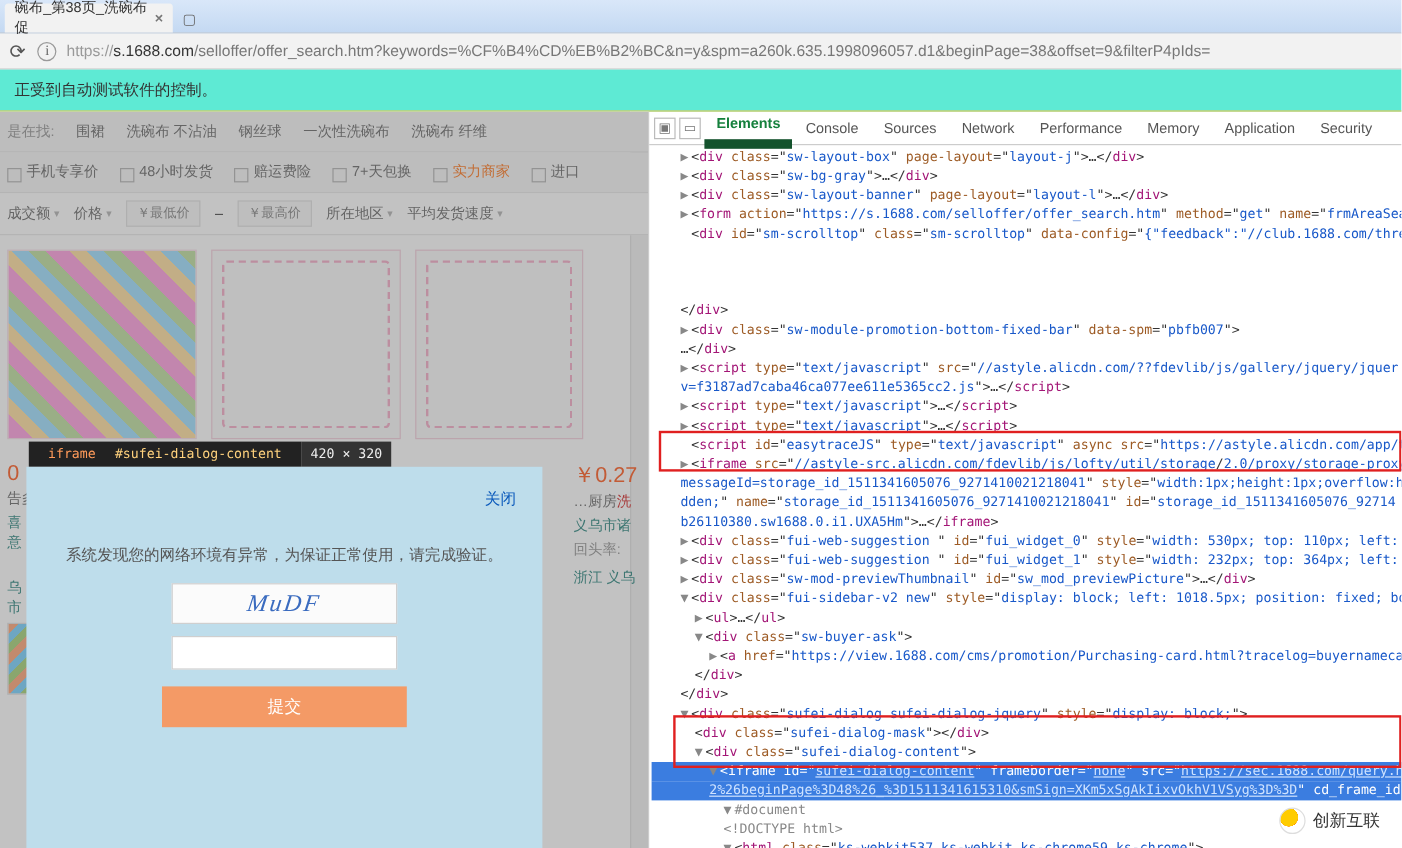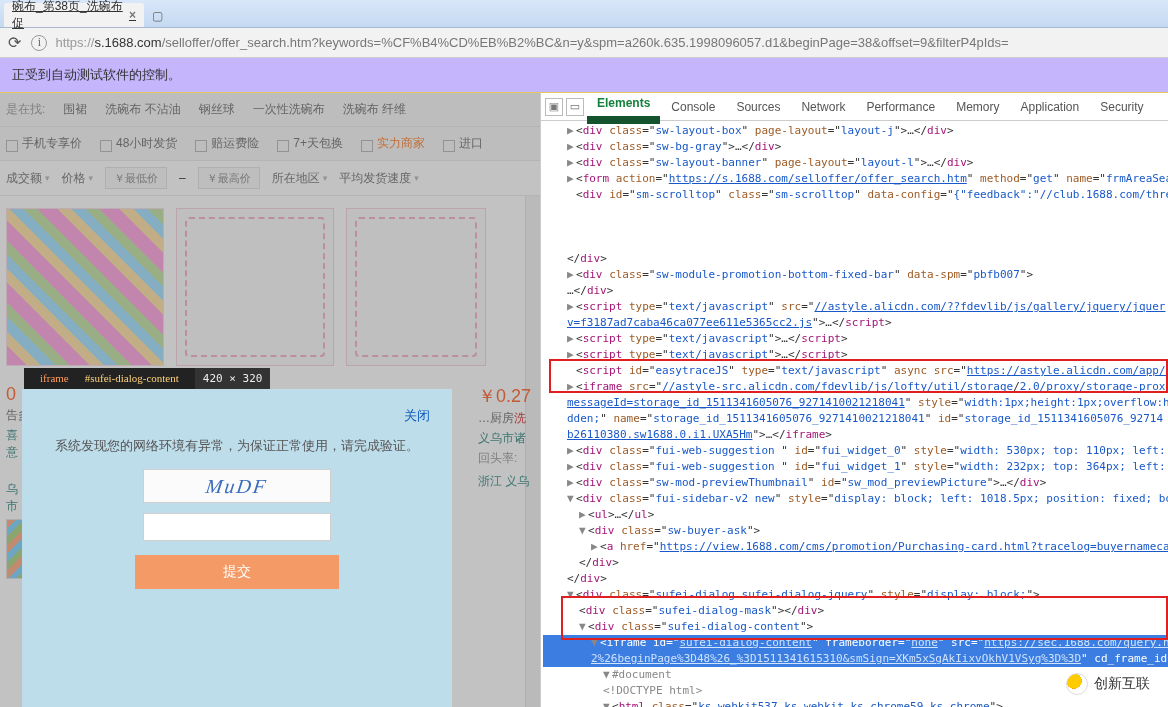--- a/index.html
+++ b/index.html
@@ -1,31 +1,31 @@
 <!DOCTYPE html>
 <html><head>
 <meta charset="utf-8">
 <style>
 * { margin: 0; padding: 0; box-sizing: border-box; }
 body { font-family: Arial, "Microsoft YaHei", sans-serif; font-size: 12px; background: #fff; overflow: hidden; width: 1168px; height: 707px; position: relative; }
 
 
 .browser-tabs { height: 28px; background: linear-gradient(#d9e7f9, #c4d9f2); display: flex; align-items: flex-end; padding-left: 4px; border-bottom: 1px solid #a9b9ce; }
-.tab { background: #f2f2f2; height: 24px; padding: 4px 8px; border-radius: 3px 3px 0 0; display: flex; align-items: center; gap: 6px; font-size: 12px; color: #333; max-width: 140px; text-decoration: underline; }
+.tab { background: #f2f2f2; height: 24px; padding: 4px 8px; border-radius: 3px 3px 0 0; display: flex; align-items: center; gap: 6px; font-size: 12px; color: #333; max-width: 140px; }
 .tab-close { color: #777; font-weight: bold; cursor: pointer; }
 .new-tab { color: #666; padding: 4px 8px; }
 
 .addr-bar { height: 30px; background: #f2f2f2; border-bottom: 1px solid #ccc; display: flex; align-items: center; padding: 0 8px; gap: 8px; }
 .reload { font-size: 16px; color: #555; }
 .info-icon { border: 1px solid #999; border-radius: 50%; width: 16px; height: 16px; display: inline-flex; align-items: center; justify-content: center; font-family: Georgia, serif; color: #666; font-size: 12px; margin-left: 2px; }
 .url { color: #777; font-size: 13px; flex: 1; white-space: nowrap; overflow: hidden; }
 .url .scheme { color: #999; }
 .url .domain { color: #333; }
 
-.automation-msg { background: #c4b5fd; border-bottom: 1px solid #e2c95b; padding: 8px 12px; font-size: 13px; color: #333; }
+.automation-msg { background: #5eead4; border-bottom: 1px solid #e2c95b; padding: 8px 12px; font-size: 13px; color: #333; }
 
 
 .split { display: flex; height: calc(707px - 28px - 30px - 30px); }
 .page-pane { width: 540px; position: relative; overflow: hidden; }
 .dt-pane { flex: 1; border-left: 1px solid #ccc; display: flex; flex-direction: column; min-width: 0; }
 
 
 .page-overlay { position: absolute; inset: 0; background: rgba(120,120,120,0.45); z-index: 5; }
 .page-content { position: relative; z-index: 2; }
 
@@ -52,49 +52,49 @@
 .comp { color: #0f766e; font-size: 12px; padding-top: 3px; }
 .rate { color: #888; font-size: 12px; padding-top: 3px; }
 
 .bottom-row { display: flex; gap: 6px; padding: 4px 6px; }
 .thumb { width: 60px; height: 60px; background: #fdfdfd; border: 1px solid #ddd; }
 .thumb.sw { background: repeating-linear-gradient(135deg,#f96,#f96 6px,#6cf 6px,#6cf 12px,#9c6 12px,#9c6 18px); }
 
 
 .tooltip { position: absolute; top: 275px; left: 24px; z-index: 20; display: flex; font-family: monospace; font-size: 11px; }
 .tooltip span { padding: 4px 8px; }
-.tt-sel { background: #222; color: #ff9b5a; font-family: Liberation Serif, serif; }
+.tt-sel { background: #222; color: #ff9b5a; }
 .tt-sel .id { color: #ffd27d; }
 .tt-dim { background: #333; color: #eee; }
 
 
 .dialog { position: absolute; top: 296px; left: 22px; width: 430px; height: 334px; background: #beddeb; z-index: 30; padding: 24px 28px; }
 .dialog .close-link { position: absolute; top: 18px; right: 22px; color: #0a59bb; font-size: 13px; }
-.dialog-msg { text-align: center; color: #555; font-size: 13px; margin-top: 24px; margin-bottom: 14px; }
+.dialog-msg { text-align: center; color: #555; font-size: 13px; margin-top: 41px; margin-bottom: 14px; }
 .captcha-box { width: 188px; height: 34px; border: 1px solid #cfcfcf; background: #fbfbfb; display: flex; align-items: center; justify-content: center; margin: 0 auto 10px; }
 .captcha-txt { font-family: "Comic Sans MS", cursive; font-size: 20px; font-style: italic; color: #3a6bbf; letter-spacing: 2px; transform: skewX(-8deg); }
 .captcha-input { width: 188px; height: 28px; border: 1px solid #cfcfcf; background: #fff; display: block; margin: 0 auto 14px; }
 .submit-btn { width: 204px; height: 34px; background: #f49a66; color: #fff; border: none; font-size: 14px; display: block; margin: 0 auto; }
 
 
 .dt-tabs { height: 28px; border-bottom: 1px solid #ccc; display: flex; align-items: center; gap: 1px; font-size: 12px; color: #555; padding: 0 4px; }
 .dt-icon { width: 18px; height: 18px; border: 1px solid #bbb; margin-right: 2px; display: inline-flex; align-items: center; justify-content: center; color: #777; font-size: 11px; }
 .dt-tab { padding: 6px 10px; }
 .dt-tab.active { border-bottom: 8px solid #14532d; color: #15803d; font-weight: bold; }
 
 .dt-body { flex: 1; overflow: hidden; font-family: Menlo, Consolas, monospace; font-size: 11px; line-height: 16px; color: #333; padding: 2px 0 2px 2px; white-space: nowrap; position: relative; }
 .dt-body .row2 { padding-left: 24px; }
 .dt-body .row3 { padding-left: 36px; }
 .dt-body .row4 { padding-left: 48px; }
 .dt-body .row5 { padding-left: 60px; }
 .arr { color: #888; display: inline-block; width: 9px; }
 .tag { color: #a31576; }
 .attr { color: #9d5b25; }
 .val { color: #1858c9; }
-.link { color: #1858c9; text-decoration: underline; }
+.link { color: #1858c9; }
 .gray { color: #888; }
 .str { color: #1858c9; }
 
 .red-box { border: 2px solid #e02020; position: absolute; }
 .red-box.a { top: 238px; left: 8px; right: 0; height: 34px; }
 .red-box.b { top: 475px; left: 20px; right: 0; height: 44px; }
 
 .hl-line { background: #3b7de0; color: #fff !important; }
 .hl-line .tag, .hl-line .attr, .hl-line .gray { color: #fff !important; }
 .hl-line .val, .hl-line .link, .hl-line .str { color: #cfe3ff !important; text-decoration: underline; }

